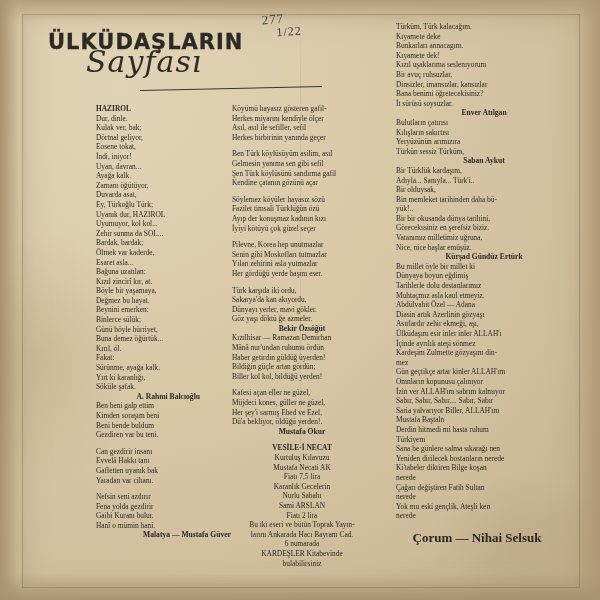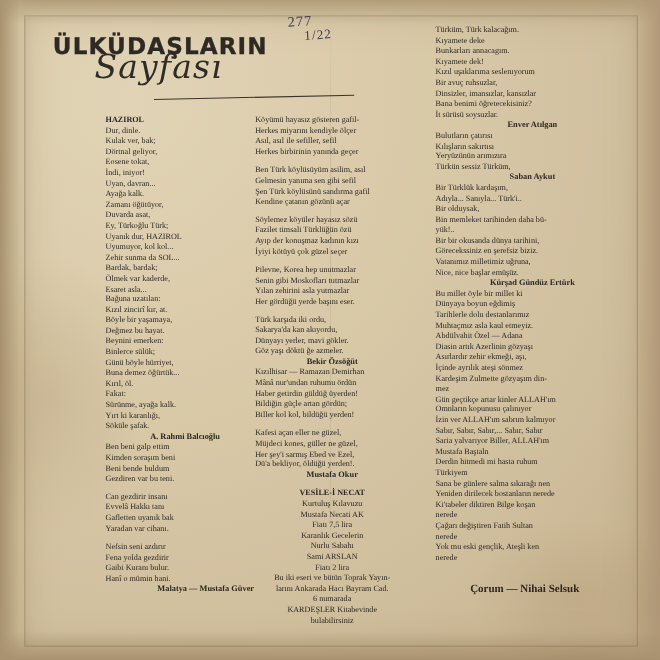--- a/index.html
+++ b/index.html
@@ -106,21 +106,21 @@
   .sig-left{font-weight:bold;font-size:7.6px;margin-top:5px;text-align:right;padding-right:8px;}
   .center{text-align:center;}
   .bold{font-weight:bold;}
   .title-line{font-weight:bold;text-align:center;}
   .footer-left{
     position:absolute;left:112px;top:530px;width:150px;
     font-size:7.6px;font-weight:bold;color:#2b2724;text-align:center;
   }
   .footer-right{
     position:absolute;left:392px;top:530px;width:170px;
-    font-size:10px;font-weight:bold;color:#2b2724;text-align:center;
+    font-size:13px;font-weight:bold;color:#2b2724;text-align:center;
   }
   .fold{
     position:absolute;left:300px;top:0;width:1px;height:600px;
     background:linear-gradient(to bottom,rgba(120,100,70,0) 0%,rgba(120,100,70,0.18) 25%,rgba(120,100,70,0.10) 75%,rgba(120,100,70,0) 100%);
     pointer-events:none;
   }
 </style>
 </head>
 <body>
 
@@ -293,20 +293,21 @@
     <div id="c3-d">
         <p>Bu millet öyle bir millet ki</p>
         <p>Dünyaya boyun eğdimiş</p>
         <p>Tarihlerle dolu destanlarımız</p>
         <p>Muhtaçmız asla kaul etmeyiz.</p>
         <p>Abdülvahit Özel — Adana</p>
       </div>
     <div id="c3-e">
         <p>Diasin artık Azerlinin gözyaşı</p>
         <p>Asırlardır zehir ekmeği, aşı,</p>
+        <p>Ülküdaşım esir inler inler ALLAH'ı</p>
         <p>İçinde ayrılık ateşi sönmez</p>
         <p>Kardeşim  Zulmette  gözyaşım din-</p>
         <p>mez</p>
         <p>Gün geçtikçe artar kinler ALLAH'ım</p>
         <p>Omnların kopunusu çalınıyor</p>
         <p>İzin ver ALLAH'ım sabrım kalmıyor</p>
         <p>Sabır, Sabır, Sabır,... Sabır, Sabır</p>
         <p>Saria yalvarıyor Biller, ALLAH'ım</p>
         <p>Mustafa Baştaln</p>
         <p>Derdin hitmedi mi hasta ruhum</p>

